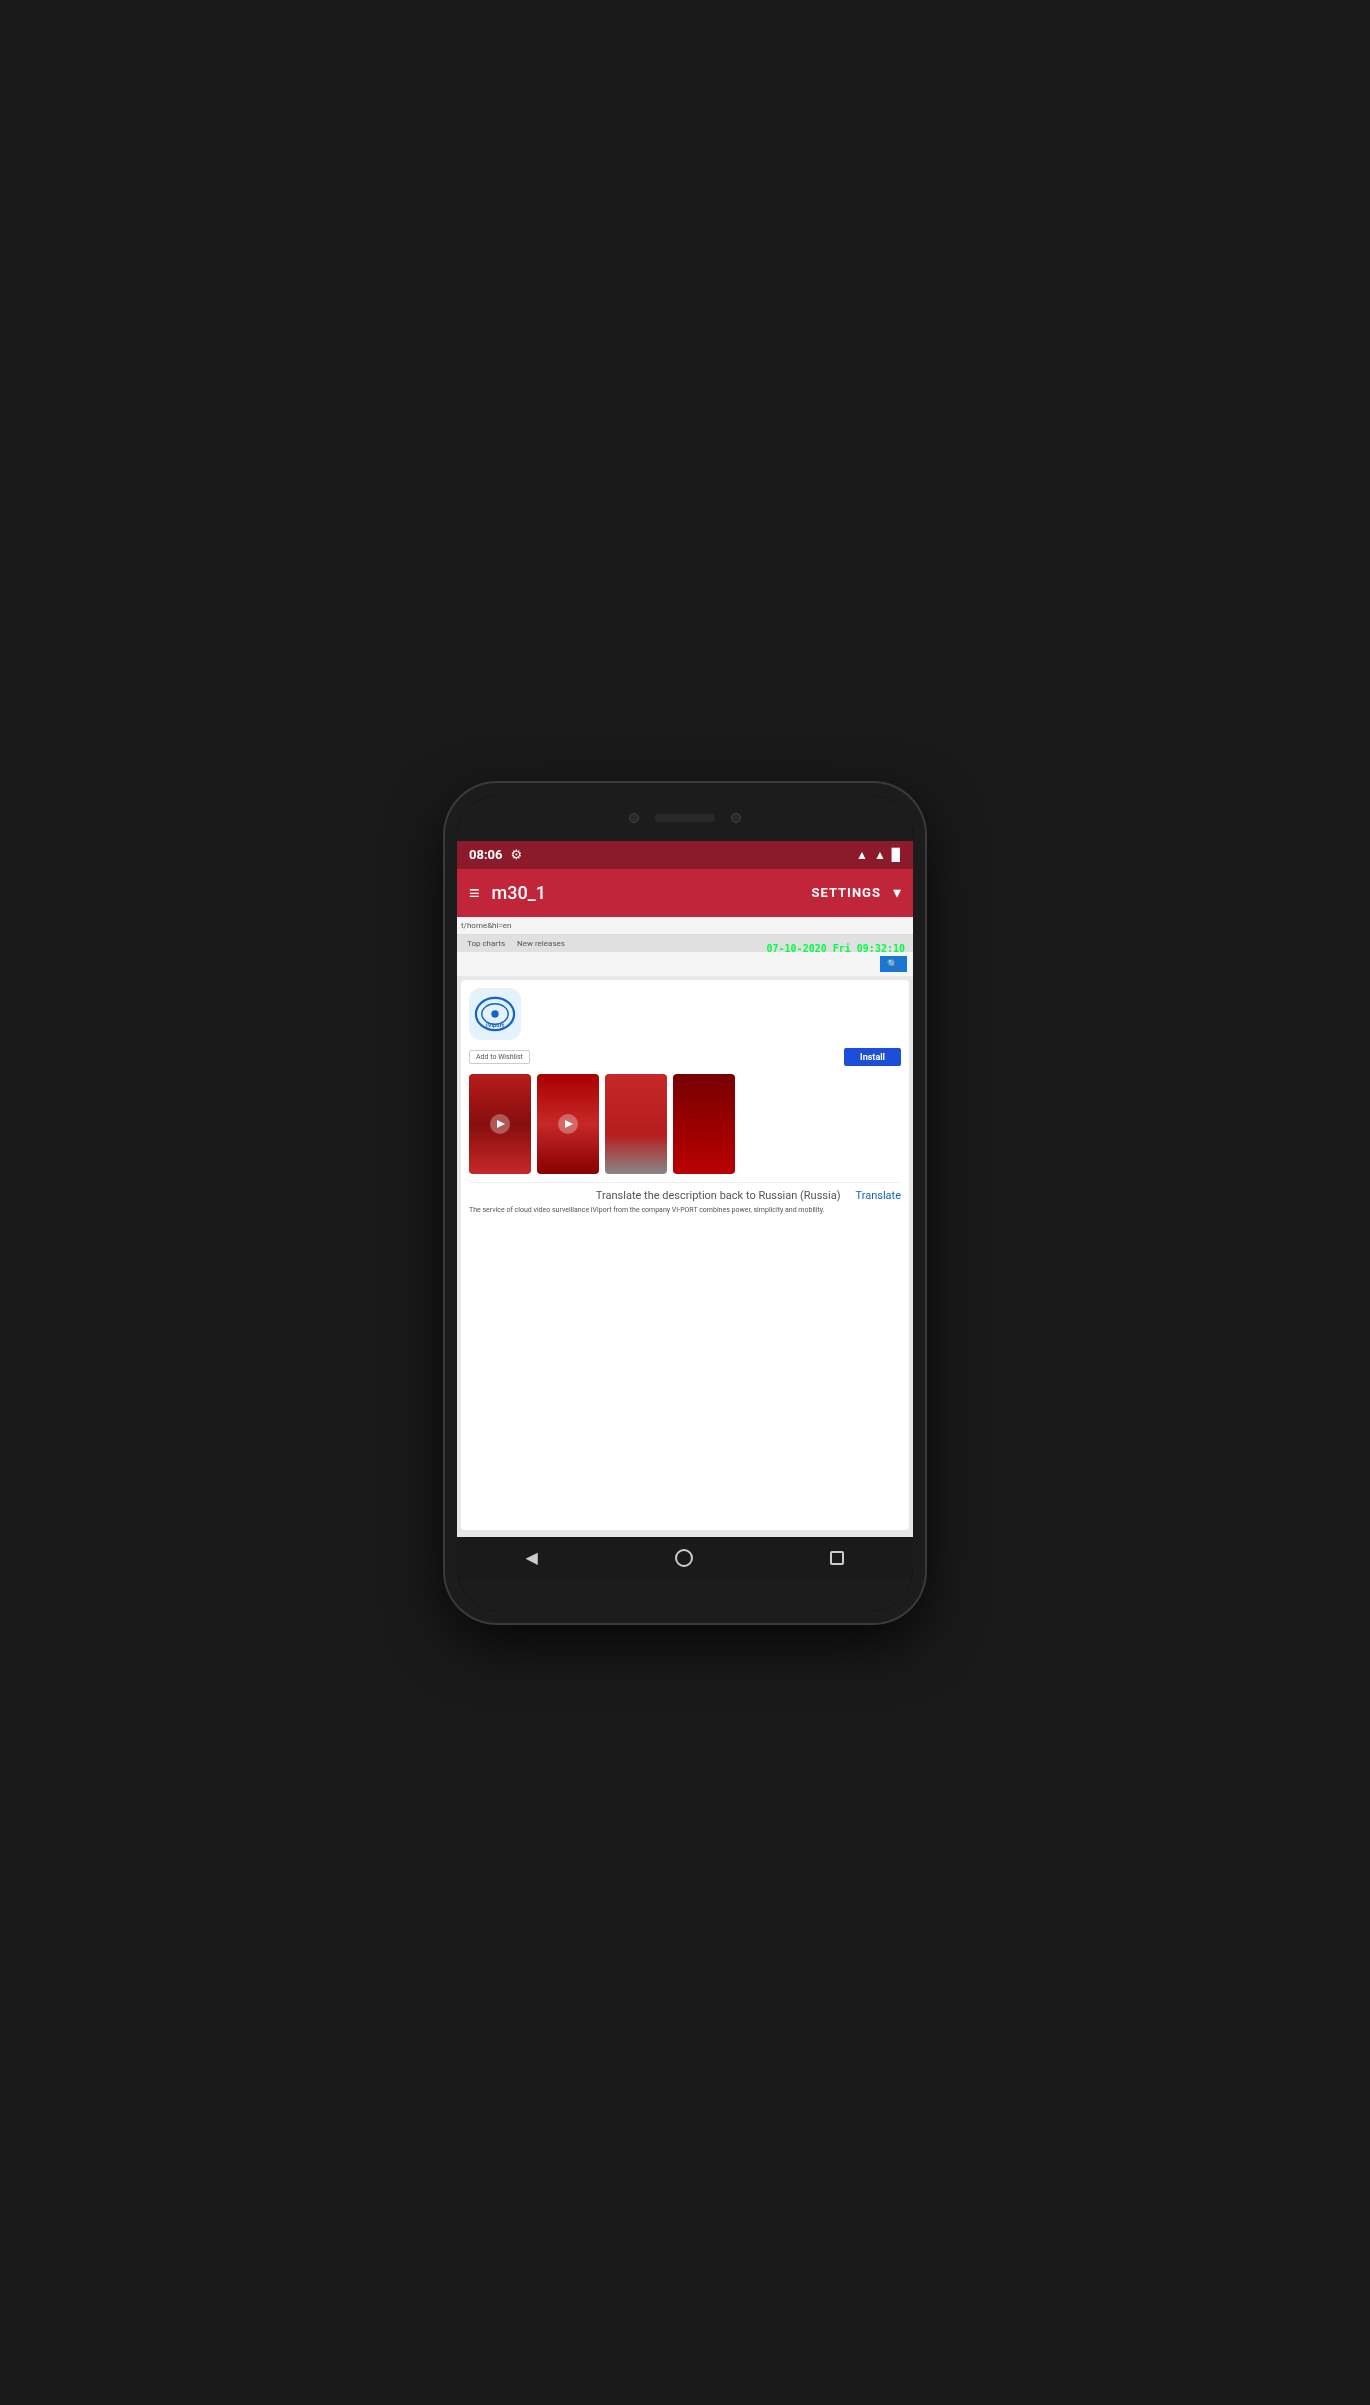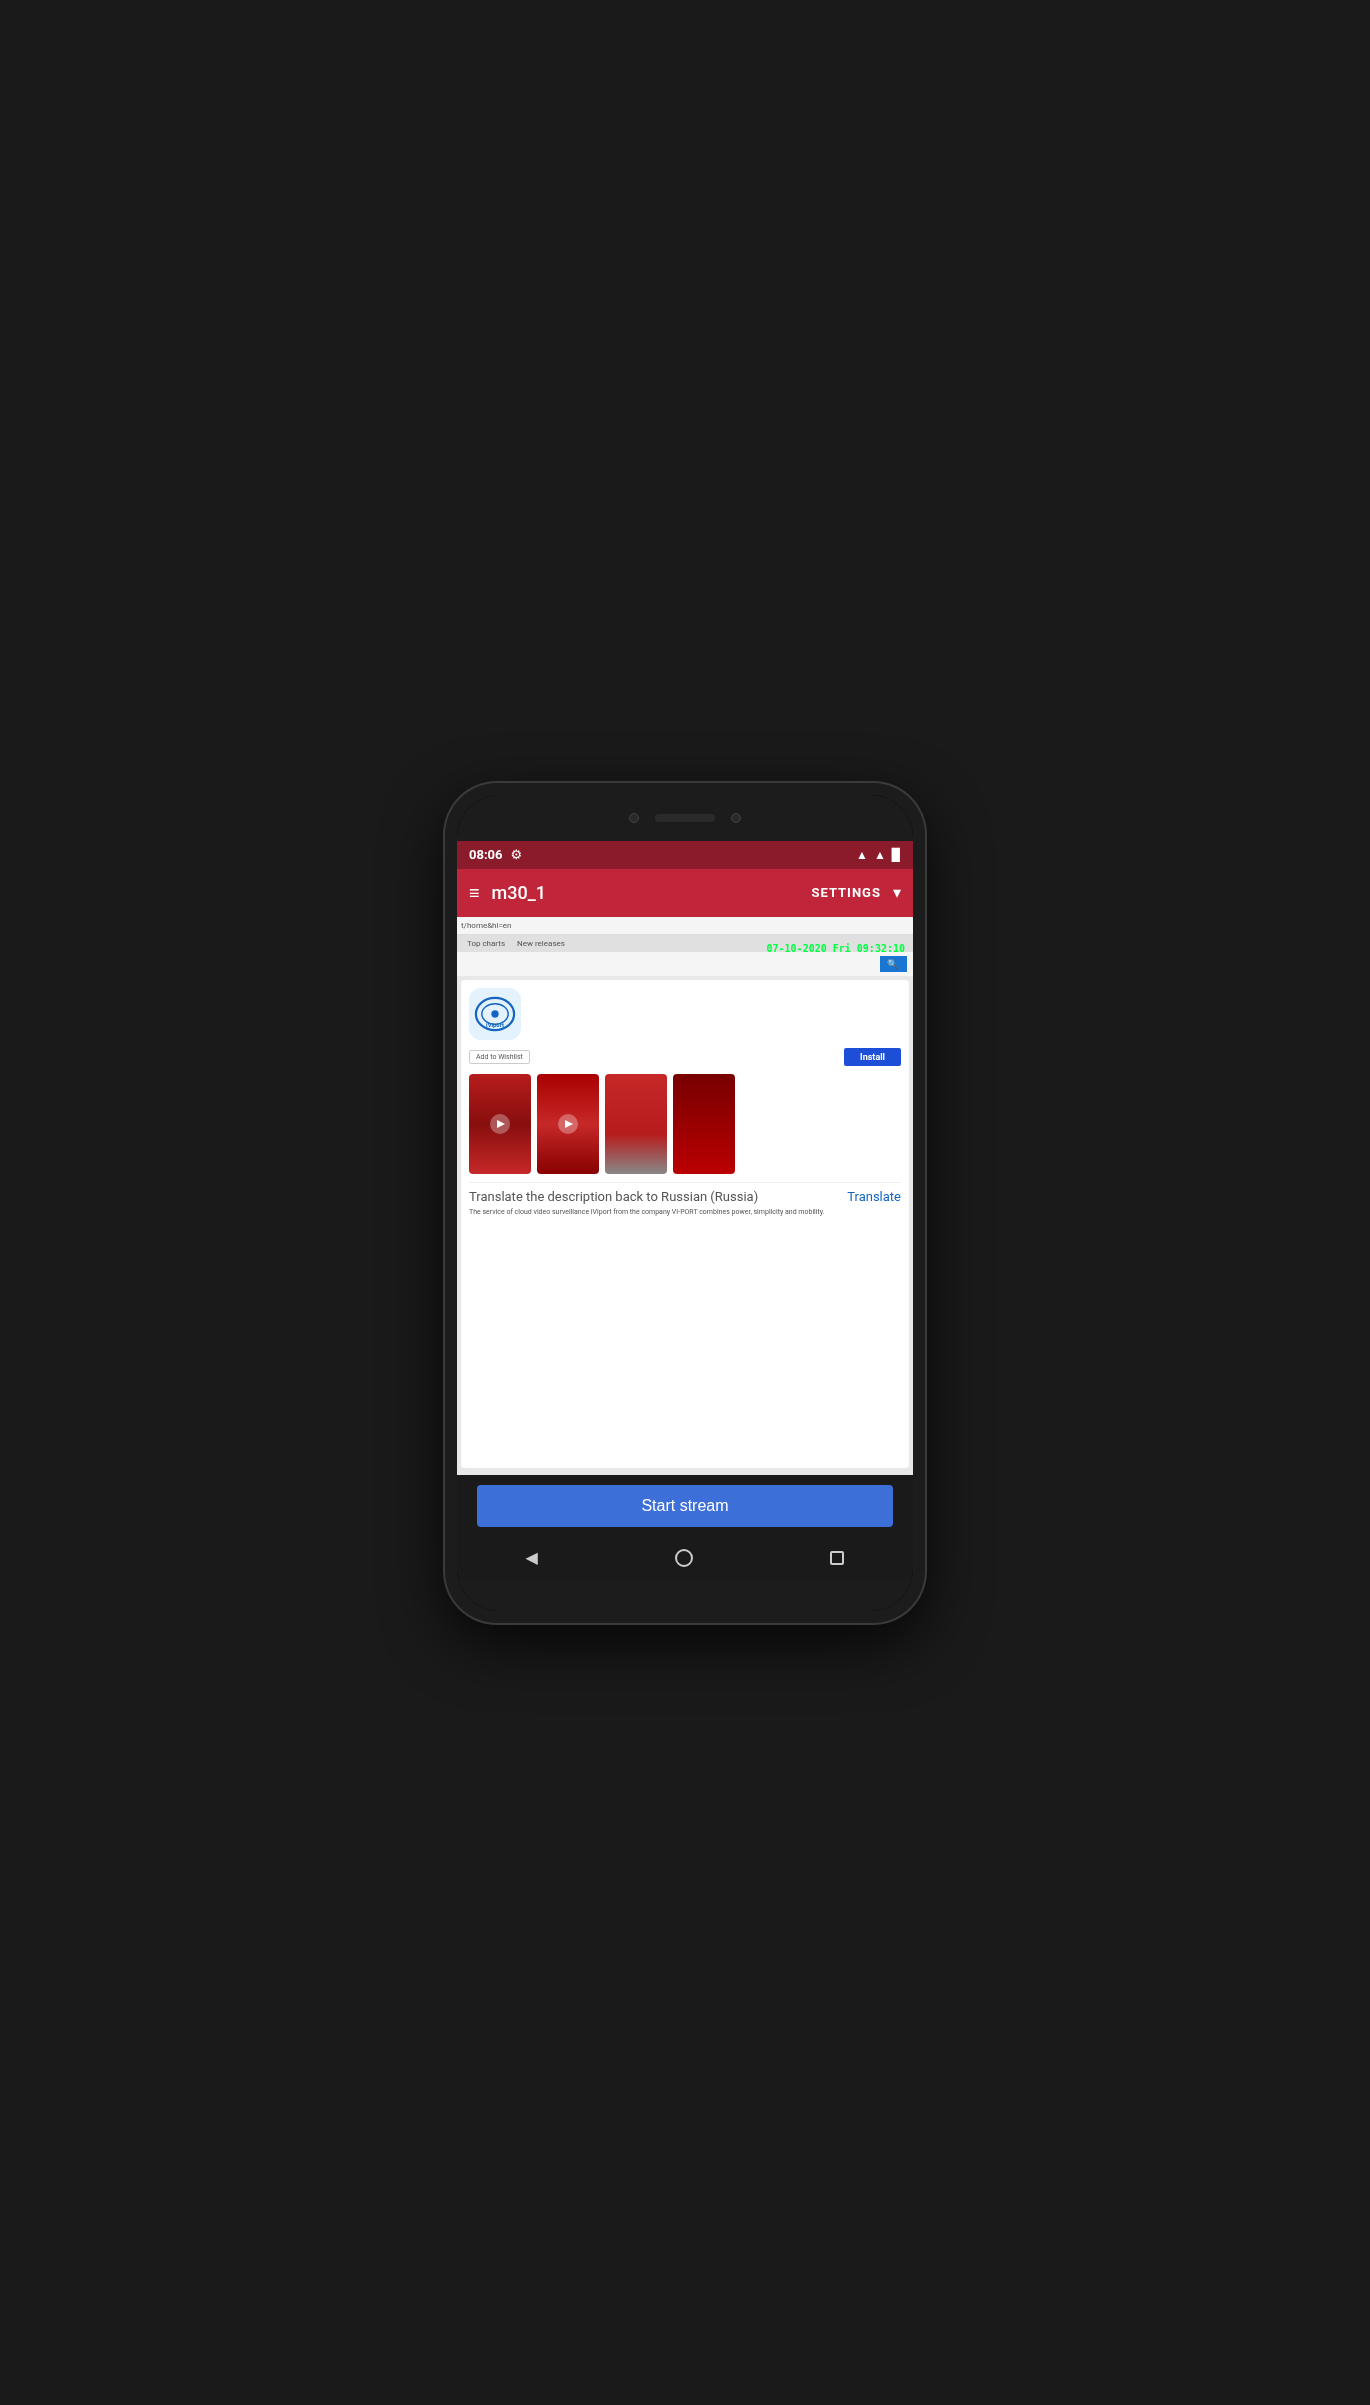--- a/index.html
+++ b/index.html
@@ -434,24 +434,25 @@
       margin-left: 2px;
     }
 
     .description-area {
       border-top: 1px solid #eee;
       padding-top: 6px;
     }
 
     .translate-row {
       display: flex;
-      justify-content: space-between;
-      font-size: 13px;
+      justify-content: flex-end;
+      font-size: 11px;
       color: #555;
       margin-bottom: 4px;
+      gap: 15px;
     }
 
     .translate-link {
       color: #1565c0;
     }
 
     .description-text {
       font-size: 7px;
       color: #555;
       line-height: 1.4;
@@ -627,23 +628,20 @@
               <div class="translate-row">
                 <span>Translate the description back to Russian (Russia)</span>
                 <span class="translate-link">Translate</span>
               </div>
               <div class="description-text">The service of cloud video surveillance iViport from the company VI-PORT combines power, simplicity and mobility.</div>
             </div>
           </div>
         </div>
       </div>
 
-      <div class="bottom-bar">
-        <button class="start-stream-btn">Start stream</button>
-      </div>
 
       <div class="nav-bar">
         <span class="nav-back">◀</span>
         <div class="nav-home"></div>
         <div class="nav-recents"></div>
       </div>
 
     </div>
 
     <div class="bottom-bezel"></div>

